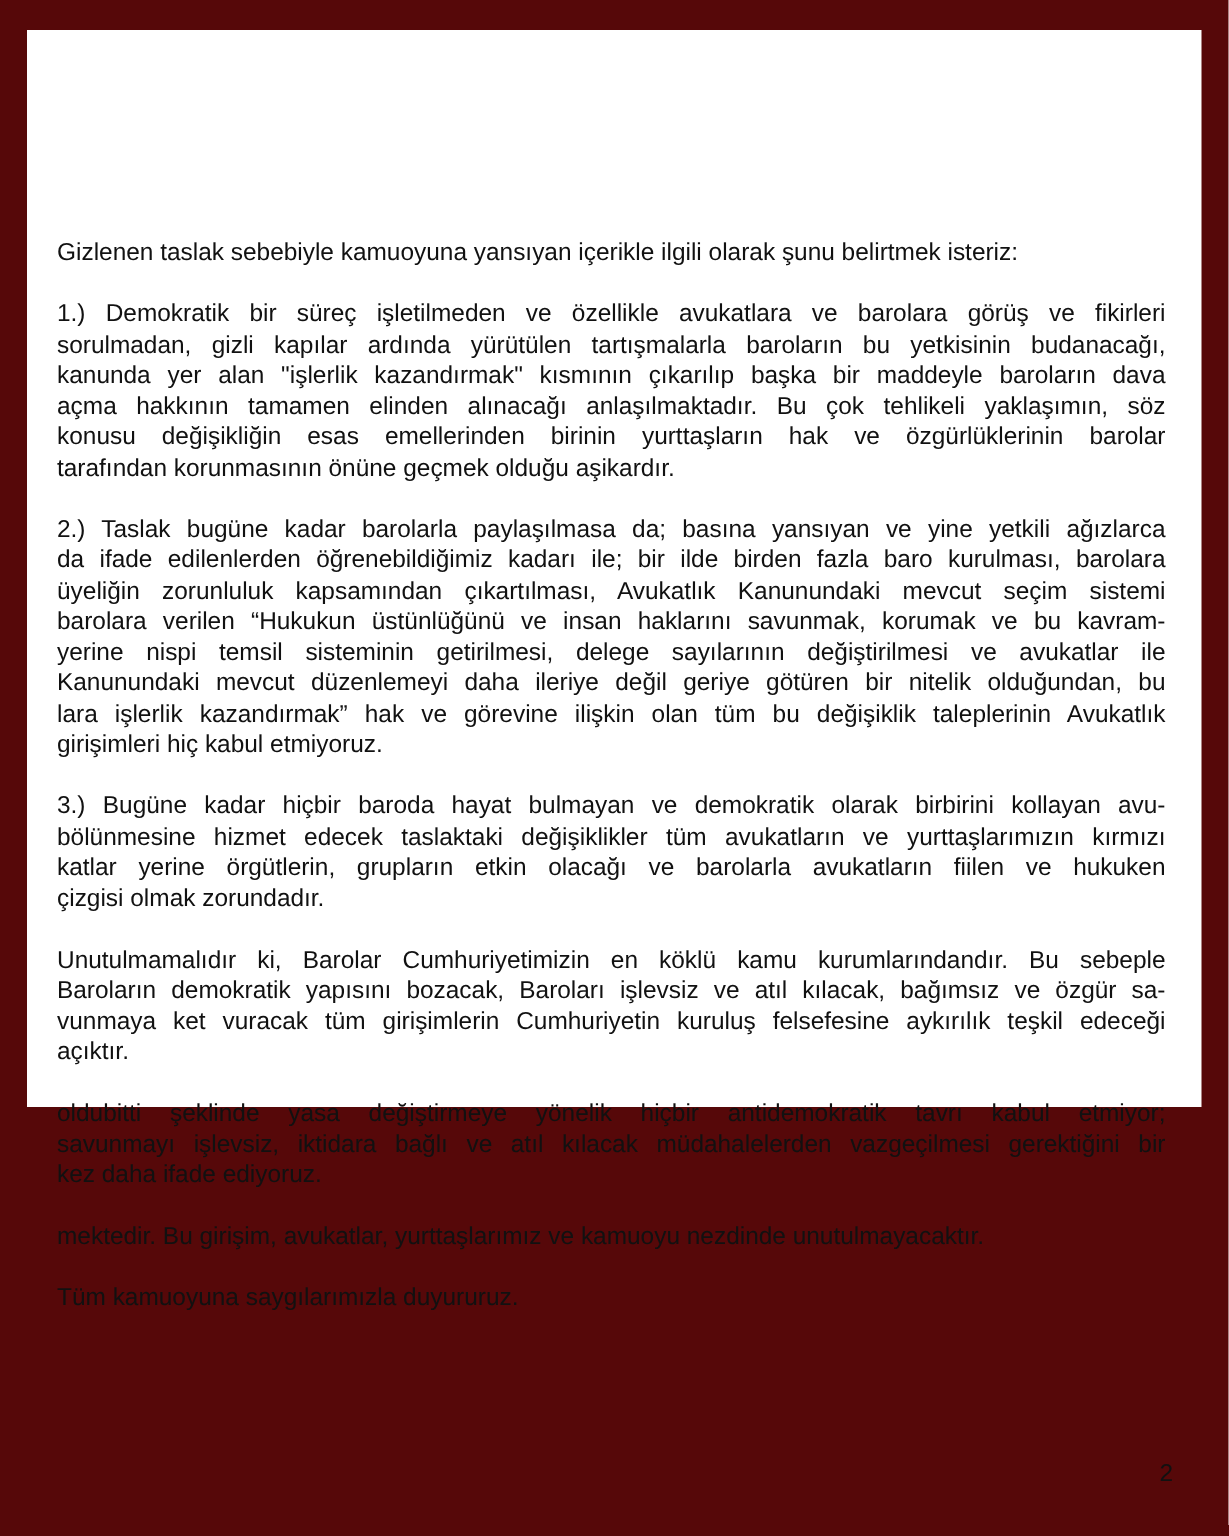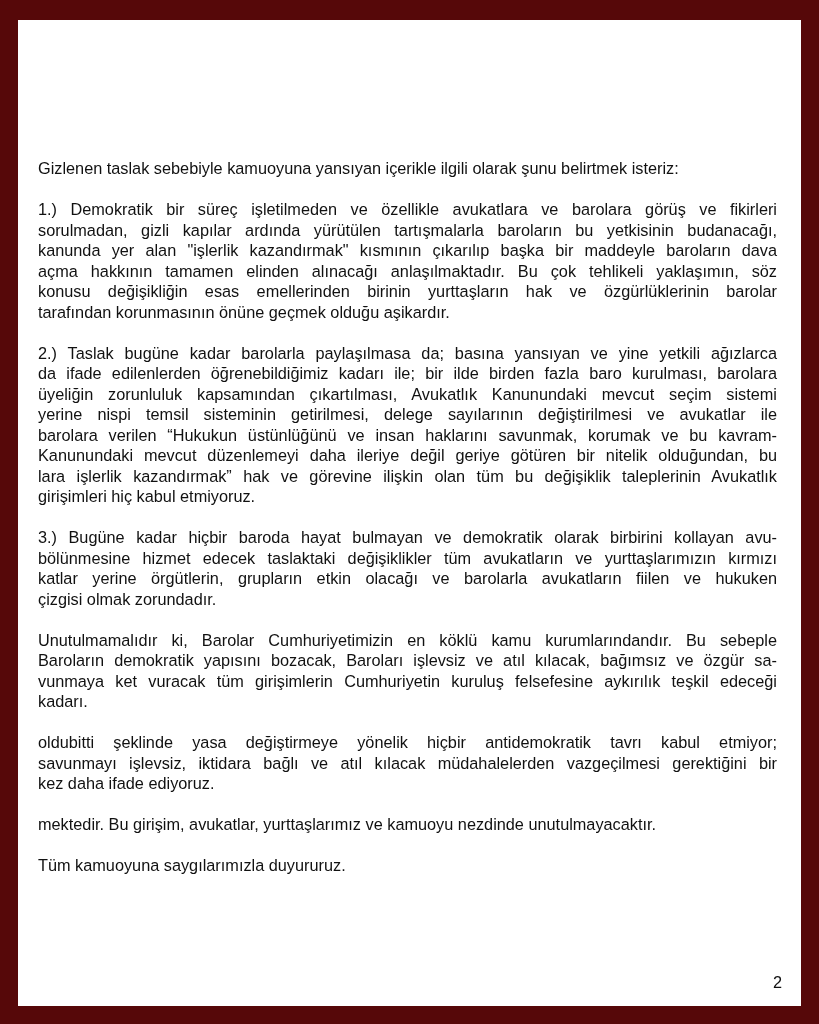--- a/index.html
+++ b/index.html
@@ -4,21 +4,21 @@
 <style>
   html, body { margin: 0; padding: 0; }
   body {
     width: 819px; height: 1024px; overflow: hidden;
     background: #560809;
     position: relative;
   }
   .page {
     position: absolute;
     left: 18px; top: 20px;
-    width: 783px; height: 986px;
+    width: 783px; height: 718px;
     background: #ffffff;
   }
   .content {
     position: absolute;
     left: 20px; top: 138px;
     width: 739px;
     font-family: "Liberation Sans", sans-serif;
     font-size: 16.3px;
     color: #111111;
     line-height: 20.5px;
@@ -55,39 +55,39 @@
       <span class="line">kanunda yer alan "işlerlik kazandırmak" kısmının çıkarılıp başka bir maddeyle baroların dava</span>
       <span class="line">açma hakkının tamamen elinden alınacağı anlaşılmaktadır. Bu çok tehlikeli yaklaşımın, söz</span>
       <span class="line">konusu değişikliğin esas emellerinden birinin yurttaşların hak ve özgürlüklerinin barolar</span>
       <span class="line last">tarafından korunmasının önüne geçmek olduğu aşikardır.</span>
     </p>
 
     <p class="para">
       <span class="line">2.) Taslak bugüne kadar barolarla paylaşılmasa da; basına yansıyan ve yine yetkili ağızlarca</span>
       <span class="line">da ifade edilenlerden öğrenebildiğimiz kadarı ile; bir ilde birden fazla baro kurulması, barolara</span>
       <span class="line">üyeliğin zorunluluk kapsamından çıkartılması, Avukatlık Kanunundaki mevcut seçim sistemi</span>
+      <span class="line">barolara verilen “Hukukun üstünlüğünü ve insan haklarını savunmak, korumak ve bu kavram-</span>
       <span class="line">yerine nispi temsil sisteminin getirilmesi, delege sayılarının değiştirilmesi ve avukatlar ile</span>
-      <span class="line">barolara verilen “Hukukun üstünlüğünü ve insan haklarını savunmak, korumak ve bu kavram-</span>
       <span class="line">Kanunundaki mevcut düzenlemeyi daha ileriye değil geriye götüren bir nitelik olduğundan, bu</span>
       <span class="line">lara işlerlik kazandırmak” hak ve görevine ilişkin olan tüm bu değişiklik taleplerinin Avukatlık</span>
       <span class="line last">girişimleri hiç kabul etmiyoruz.</span>
     </p>
 
     <p class="para">
       <span class="line">3.) Bugüne kadar hiçbir baroda hayat bulmayan ve demokratik olarak birbirini kollayan avu-</span>
       <span class="line">bölünmesine hizmet edecek taslaktaki değişiklikler tüm avukatların ve yurttaşlarımızın kırmızı</span>
       <span class="line">katlar yerine örgütlerin, grupların etkin olacağı ve barolarla avukatların fiilen ve hukuken</span>
       <span class="line last">çizgisi olmak zorundadır.</span>
     </p>
 
     <p class="para">
       <span class="line">Unutulmamalıdır ki, Barolar Cumhuriyetimizin en köklü kamu kurumlarındandır. Bu sebeple</span>
       <span class="line">Baroların demokratik yapısını bozacak, Baroları işlevsiz ve atıl kılacak, bağımsız ve özgür sa-</span>
       <span class="line">vunmaya ket vuracak tüm girişimlerin Cumhuriyetin kuruluş felsefesine aykırılık teşkil edeceği</span>
-      <span class="line last">kadarı.</span>
+      <span class="line last">açıktır.</span>
     </p>
 
     <p class="para">
       <span class="line">oldubitti şeklinde yasa değiştirmeye yönelik hiçbir antidemokratik tavrı kabul etmiyor;</span>
       <span class="line">savunmayı işlevsiz, iktidara bağlı ve atıl kılacak müdahalelerden vazgeçilmesi gerektiğini bir</span>
       <span class="line last">kez daha ifade ediyoruz.</span>
     </p>
 
     <p class="para">
       <span class="line last">mektedir. Bu girişim, avukatlar, yurttaşlarımız ve kamuoyu nezdinde unutulmayacaktır.</span>

